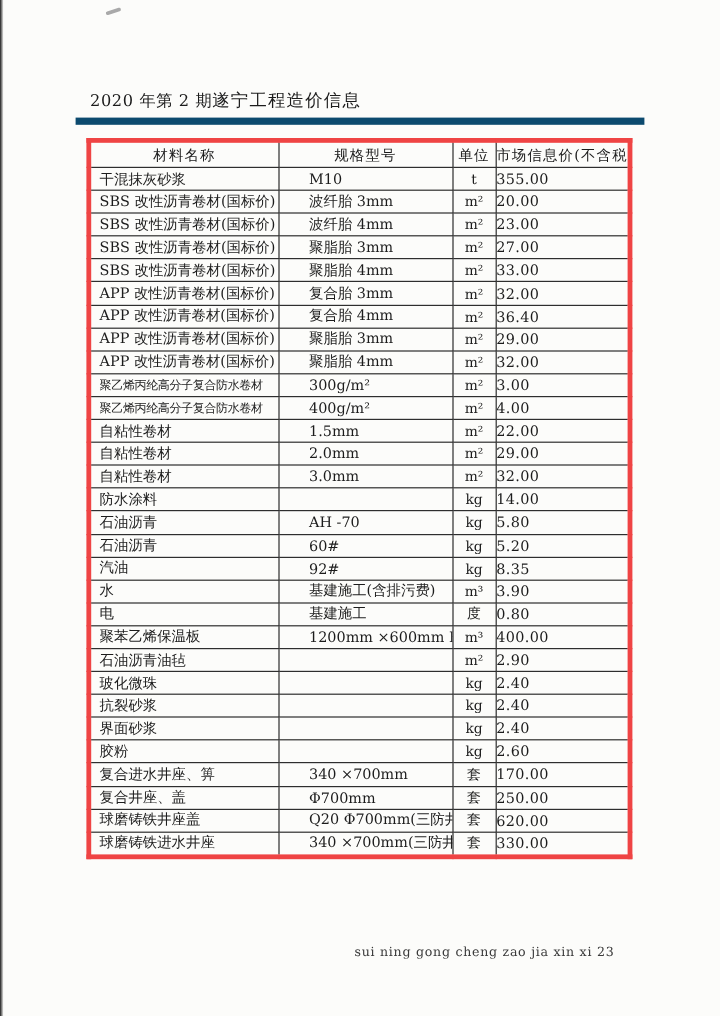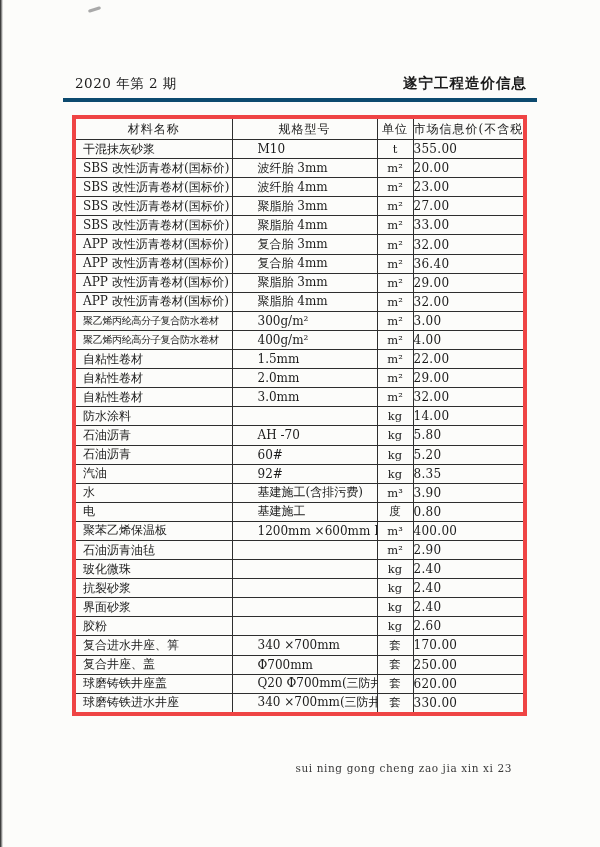--- a/index.html
+++ b/index.html
@@ -17,26 +17,26 @@
     background:linear-gradient(to right,#1b1b1b,rgba(0,0,0,0));
   }
   .smudge{
     position:absolute;left:88px;top:8px;width:13px;height:3px;
     background:#8d8d8d;border-radius:2px;
     transform:rotate(-18deg);opacity:.75;
   }
   
   .page-header{
     position:absolute;left:63px;top:74px;width:474px;
-    display:flex;justify-content:space-between;align-items:flex-end;
-    border-bottom:4px solid #0c4a6e;
+    display:flex;justify-content:flex-start;align-items:flex-end;
+    border-bottom:6px solid #0c4a6e;
     padding-bottom:5px;
   }
   .issue{font-size:13.5px;margin-left:12px;letter-spacing:.5px;}
-  .pub-title{font-size:14.5px;font-weight:bold;margin-right:10px;letter-spacing:1px;}
+  .pub-title{font-size:14.5px;font-weight:normal;margin-right:10px;letter-spacing:1px;}
   
   .price-table{
     position:absolute;left:72px;top:115px;width:451px;
     border-collapse:collapse;
     table-layout:fixed;
     border:4px solid #ef4444;
   }
   .price-table th,.price-table td{
     border:1px solid #2e2e2e;
     font-weight:normal;
@@ -47,21 +47,21 @@
   }
   .price-table th{height:20px;text-align:center;letter-spacing:1px;}
   .price-table td{height:18.1px;}
   td.c0{text-align:left;padding-left:7px;}
   td.c0.condensed{font-size:10px;letter-spacing:-.3px;}
   td.c1{text-align:left;padding-left:25px;}
   td.c2{text-align:center;font-size:11.5px;}
   td.c3{letter-spacing:.3px;}
   
   .page-footer{
-    position:absolute;top:762px;right:88px;
+    position:absolute;top:788px;right:88px;
     font-size:10.5px;color:#3a3a3a;letter-spacing:.6px;margin-left:44px;
   }
 </style>
 </head>
 <body>
 
 <div class="scan-edge-left"></div>
 <div class="smudge"></div>
 
 <div class="page-header">

